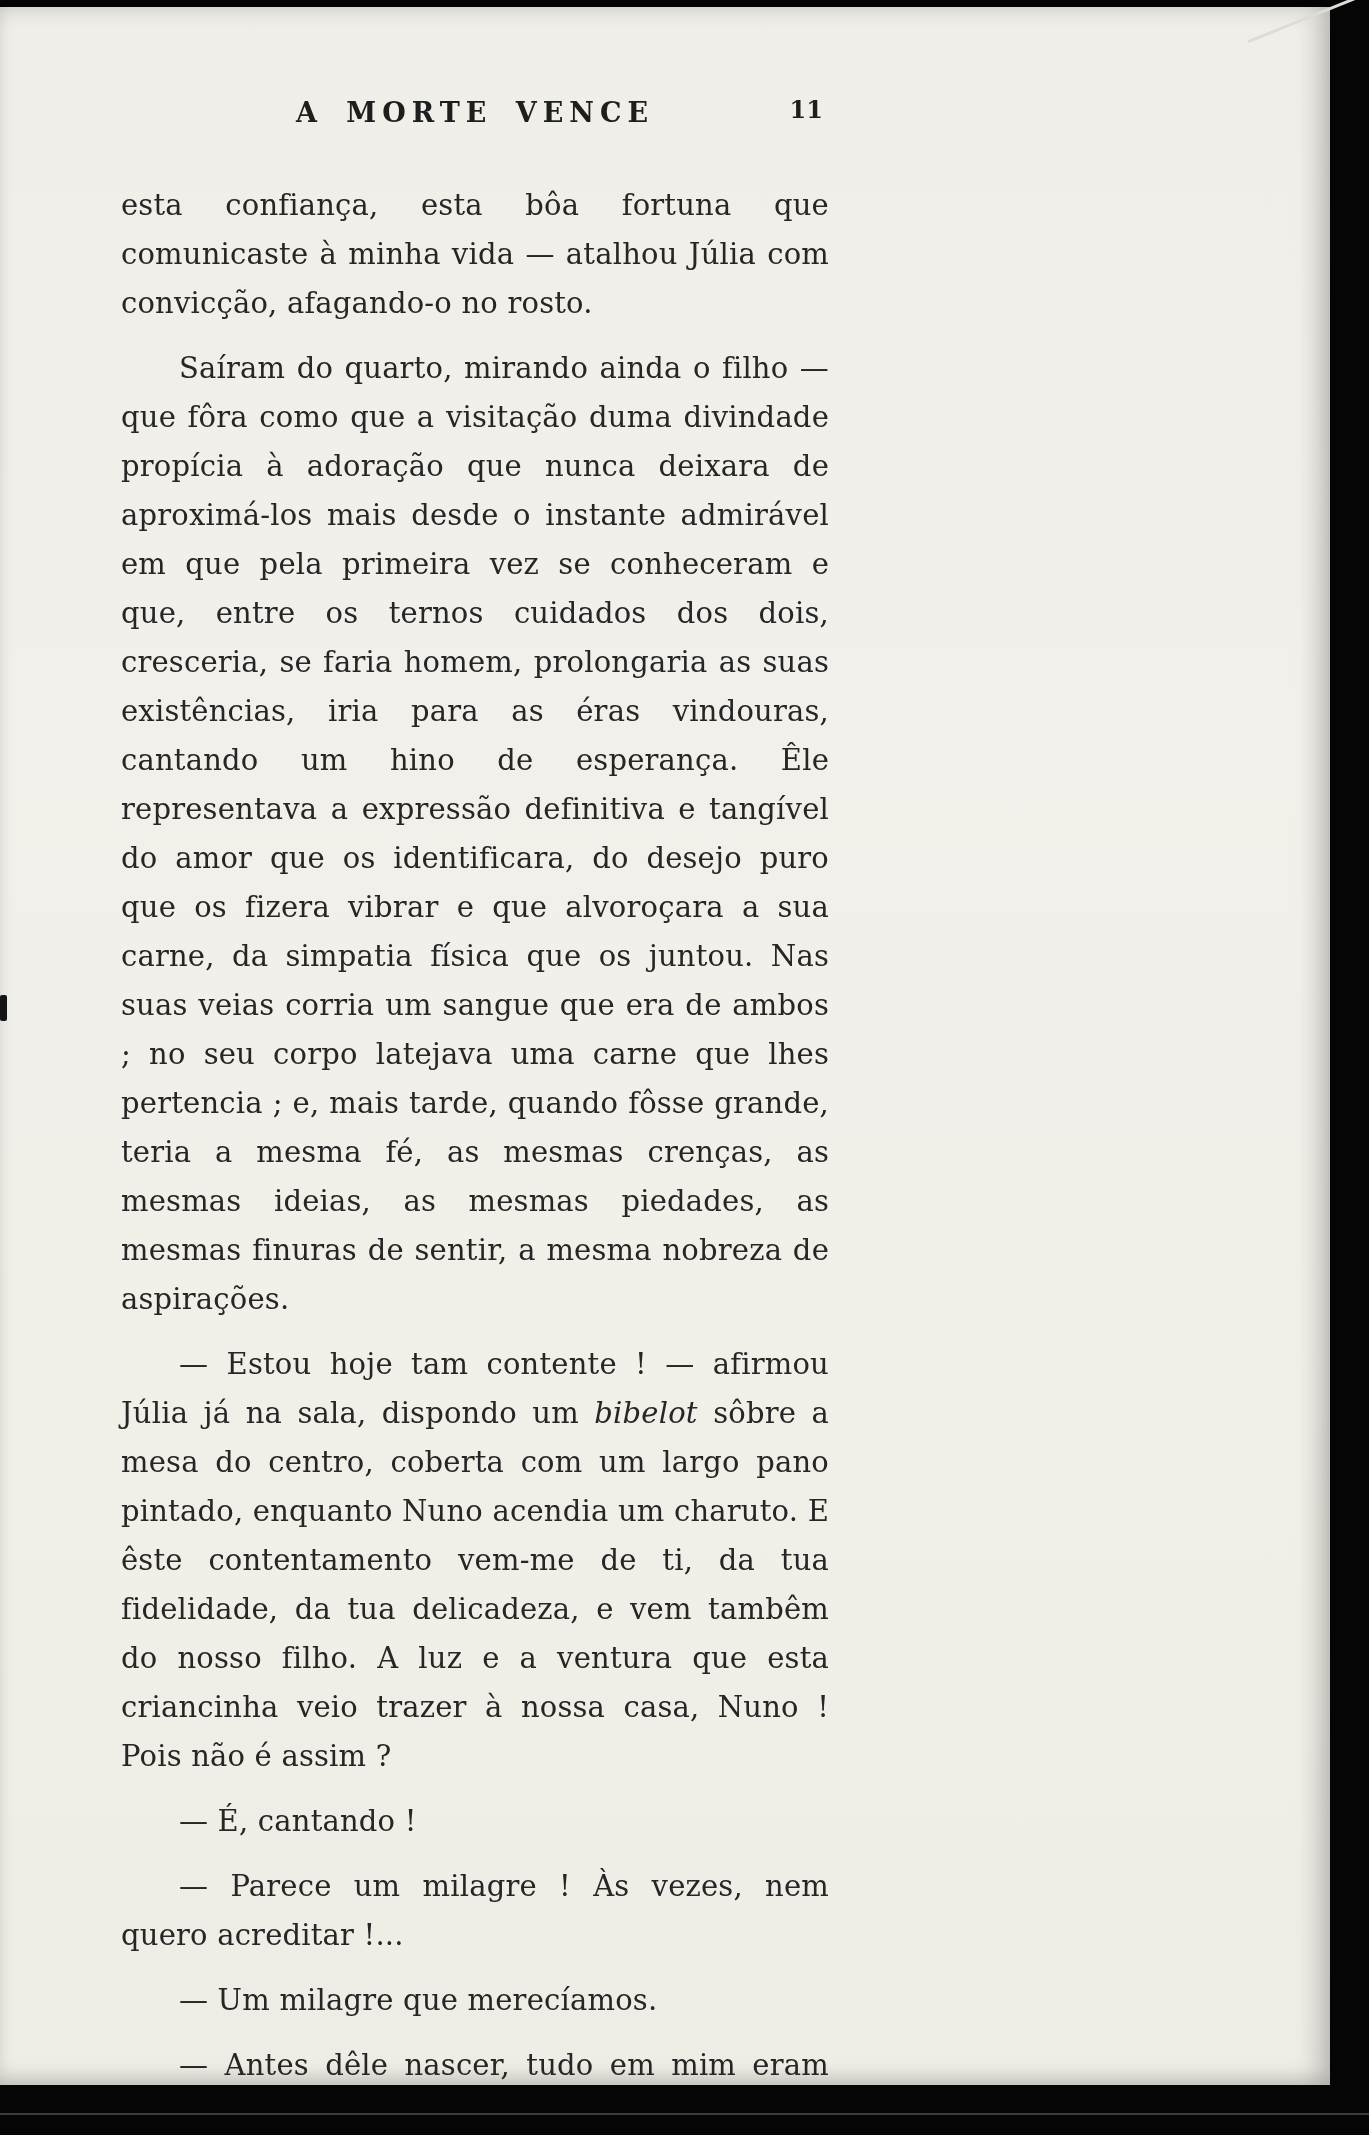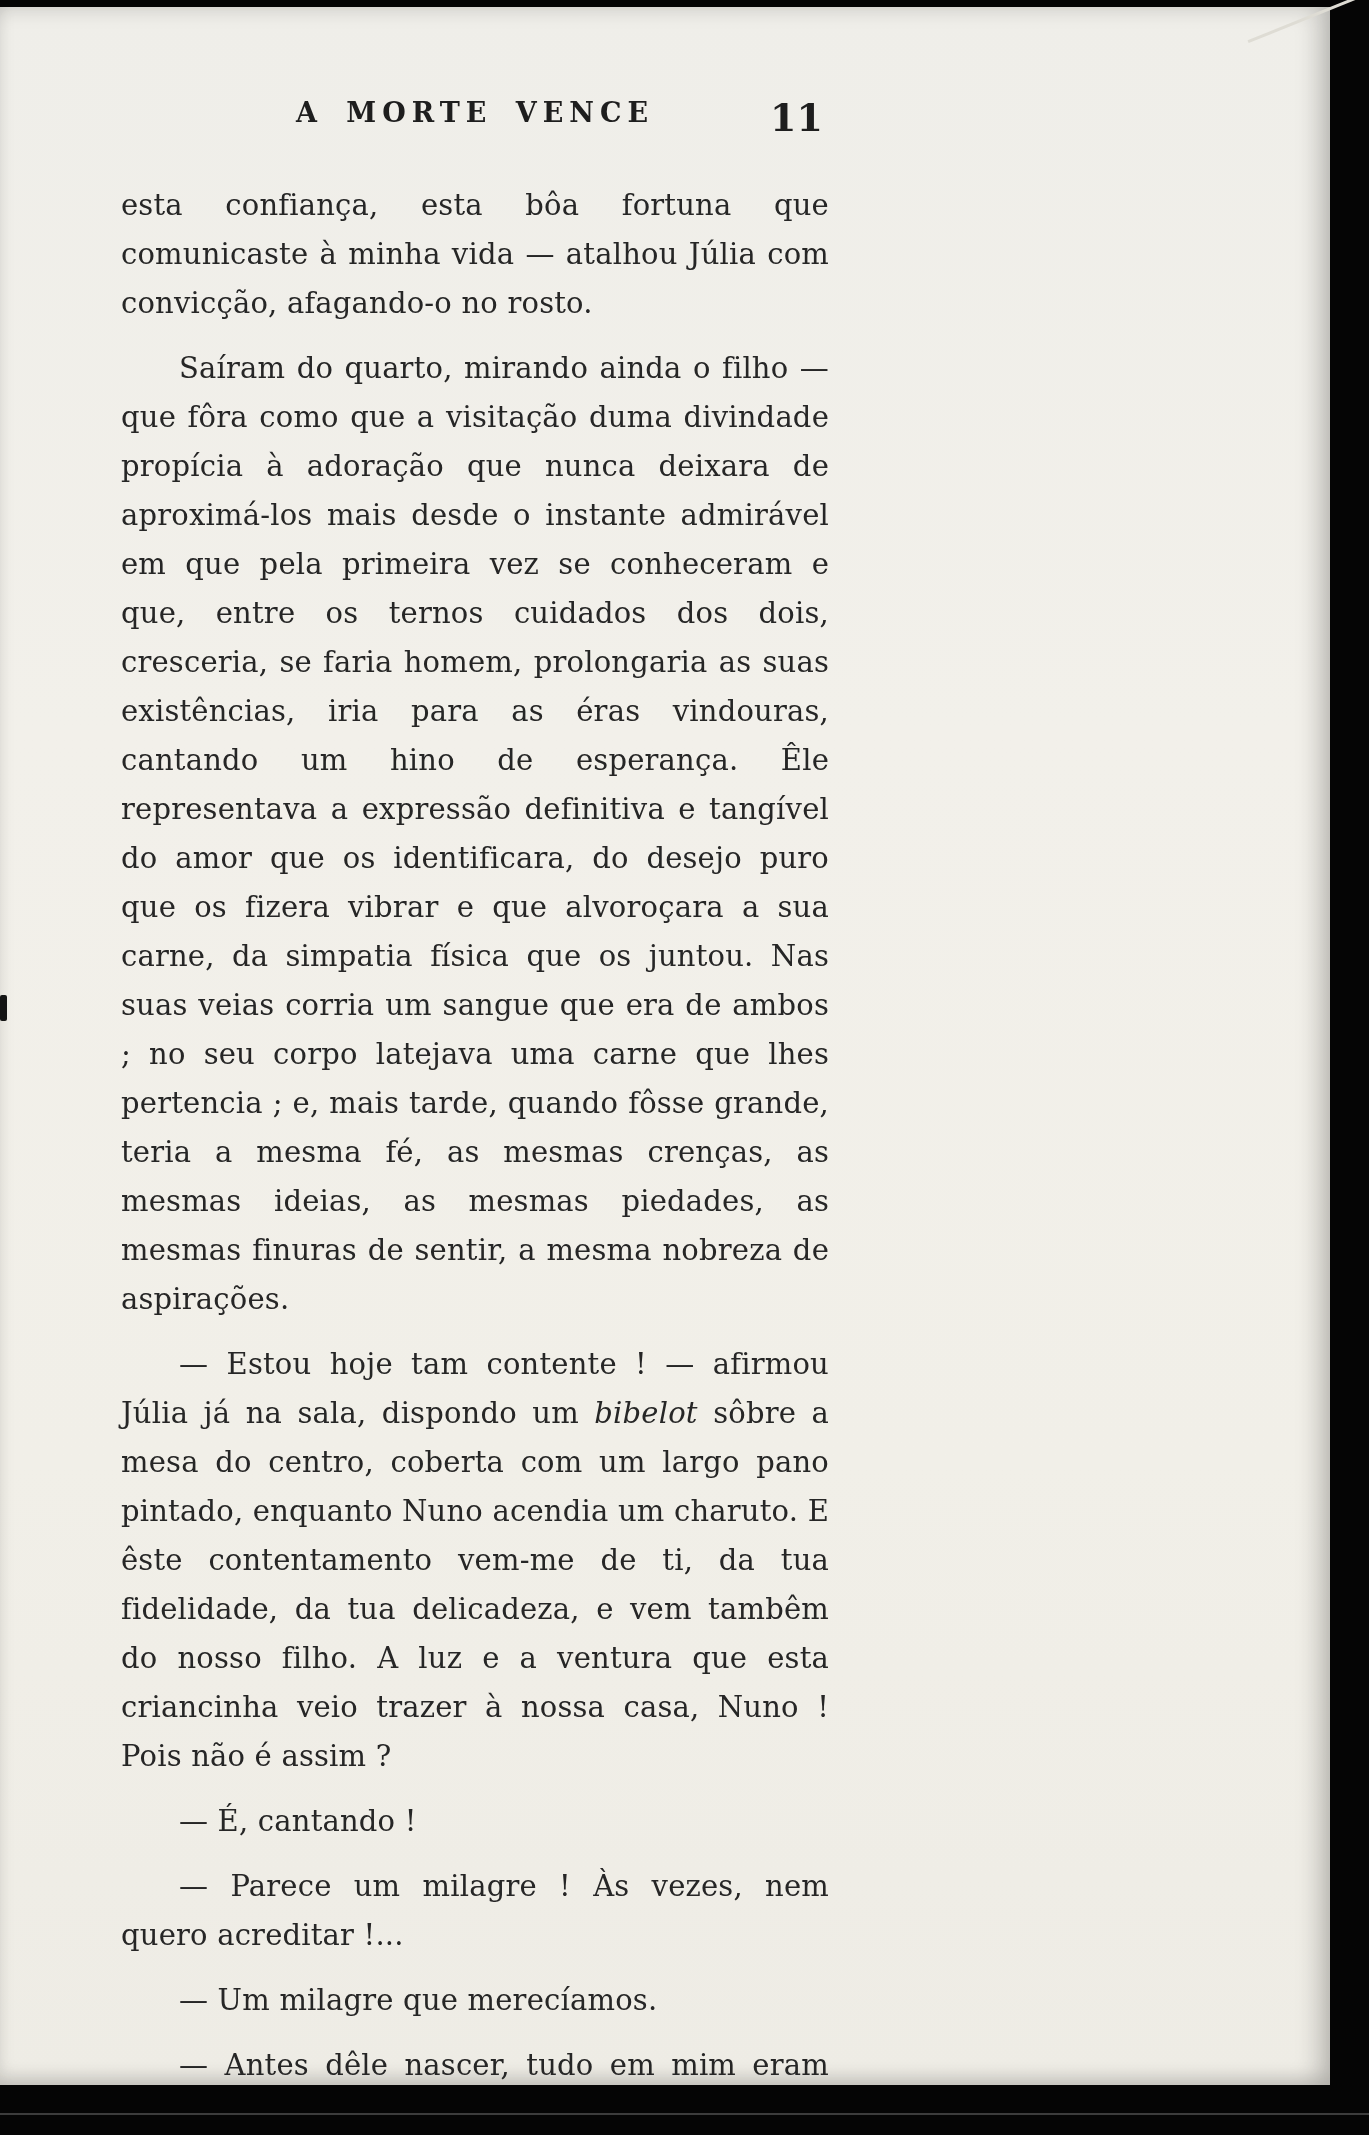--- a/index.html
+++ b/index.html
@@ -72,21 +72,21 @@
     text-align: center;
     font-size: 27px;
     font-weight: 700;
     letter-spacing: 6px;
     color: #1e1e1e;
     word-spacing: 8px;
   }
   .page-number {
     position: absolute;
     right: 22px; top: -2px;
-    font-size: 38px;
+    font-size: 24px;
     font-weight: 700;
     color: #1e1e1e;
   }
 
   
   .text-block {
     position: absolute;
     left: 105px;
     top: 158px;
     width: 740px;

